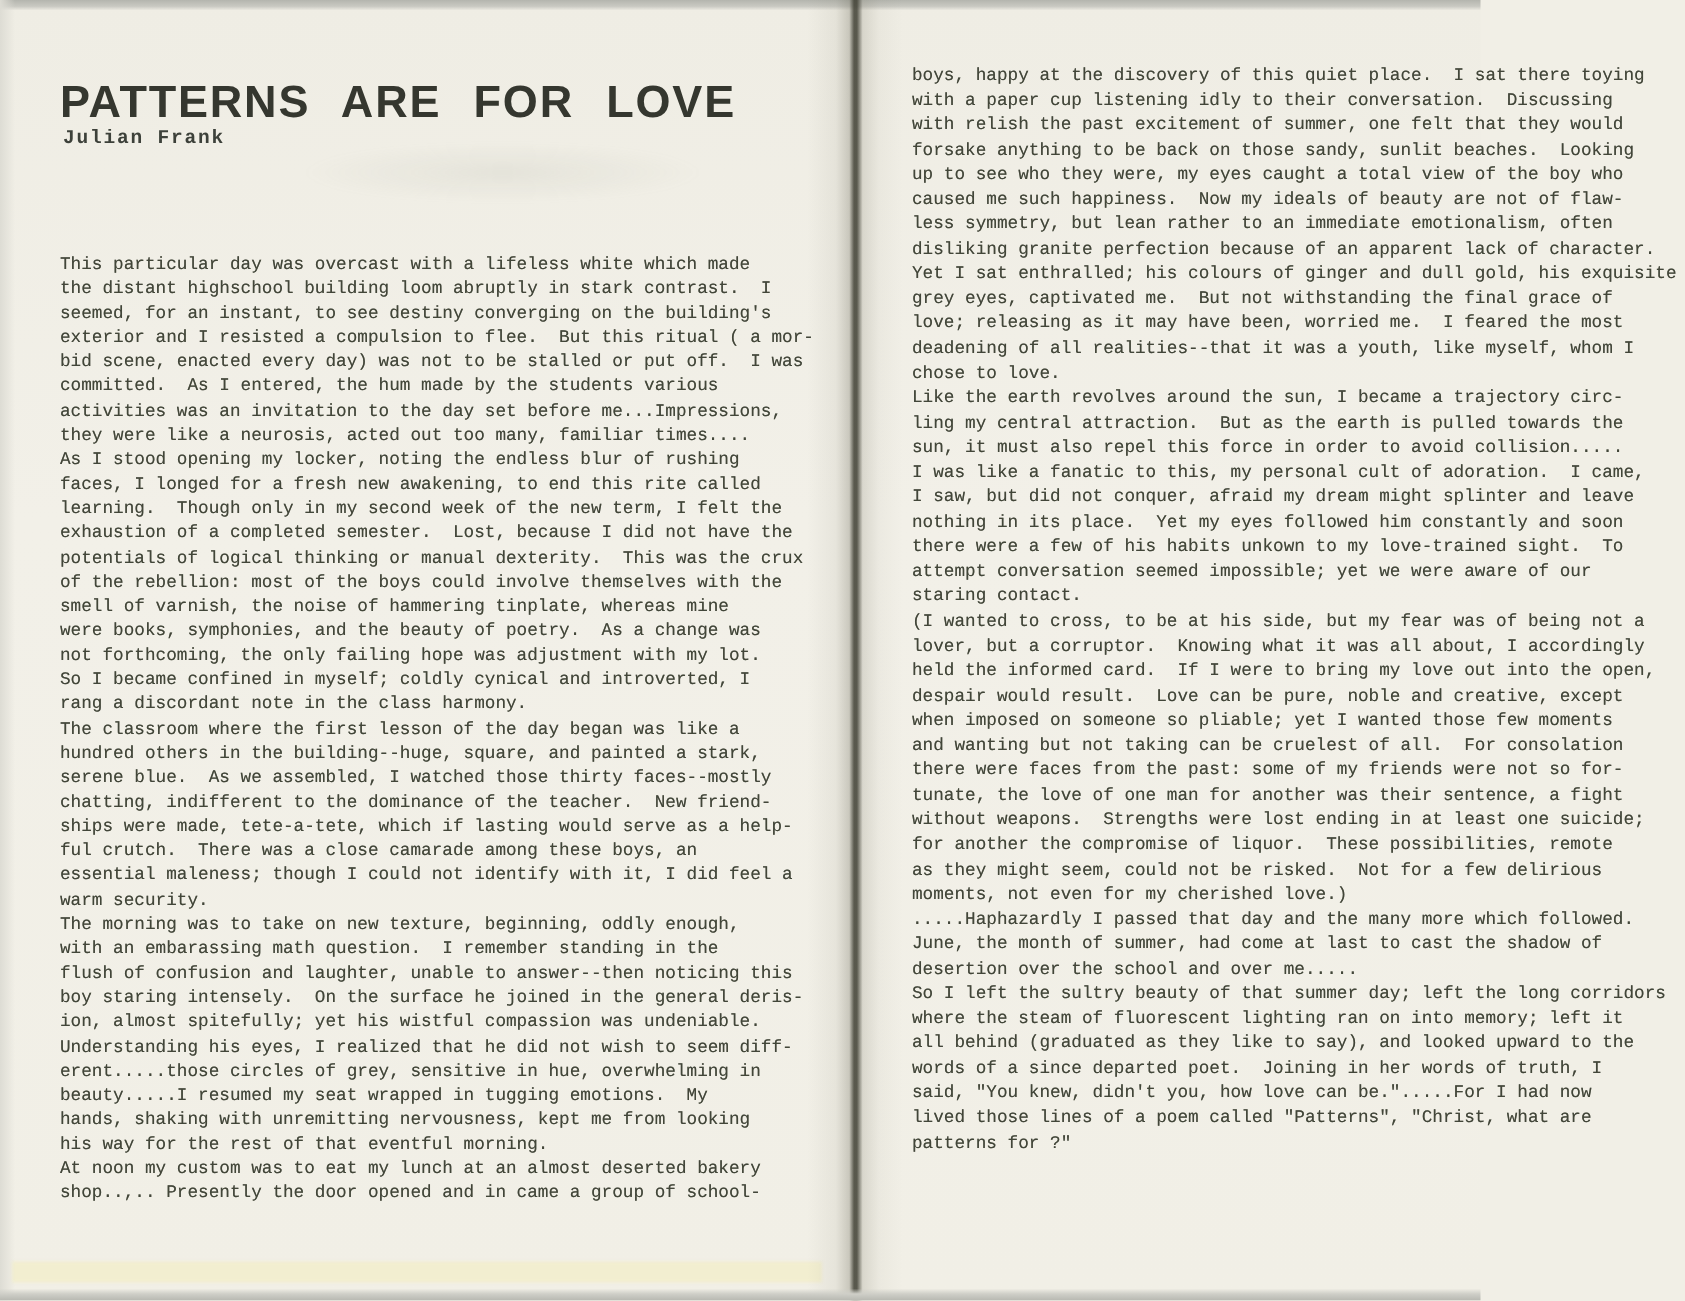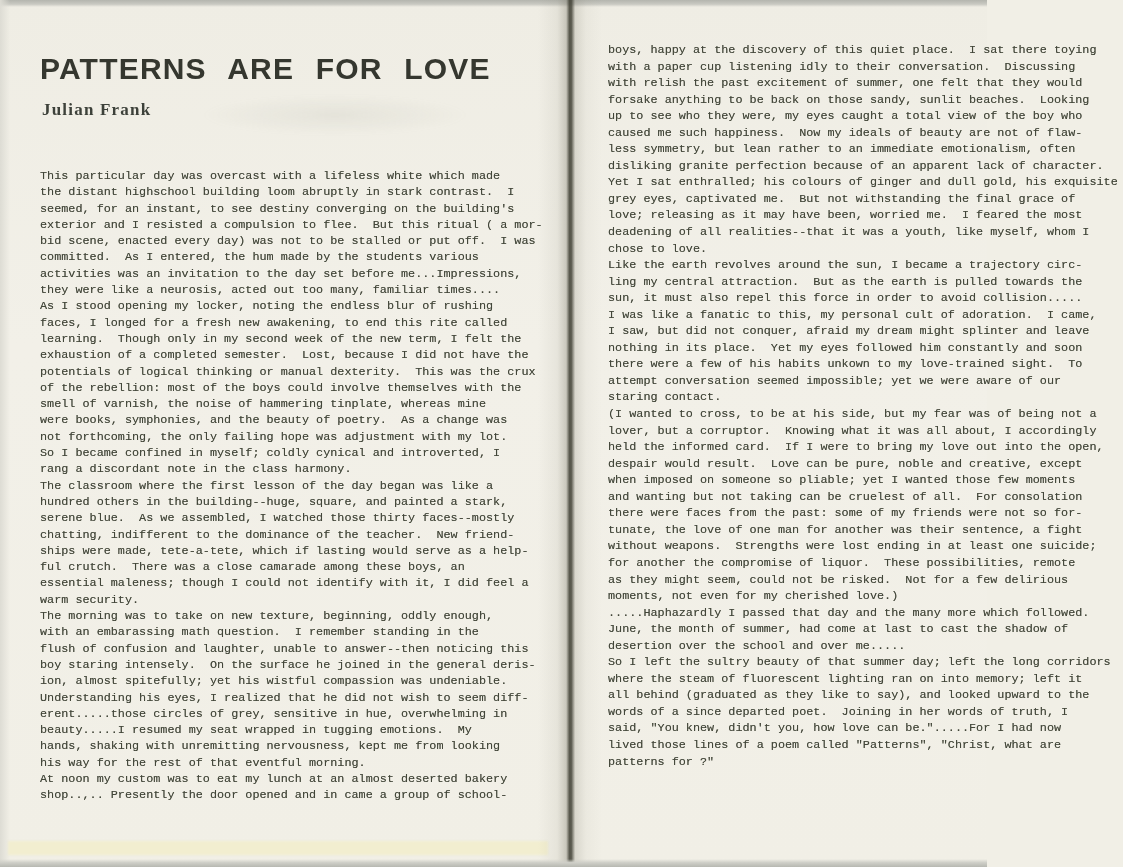--- a/index.html
+++ b/index.html
@@ -64,24 +64,24 @@
     font-family: "Liberation Sans", sans-serif;
     font-weight: bold;
     font-size: 30px;
     letter-spacing: 1.2px;
     word-spacing: 12px;
     color: #35372f;
     white-space: nowrap;
   }
   .author {
     position: absolute;
-    left: 42px; top: 100px;
-    font-family: Liberation Serif, serif;
+    left: 42px; top: 84px;
+    font-family: Liberation Mono, monospace;
     font-weight: bold;
-    font-size: 17px;
+    font-size: 13px;
     letter-spacing: 1.2px;
     color: #3d413a;
   }
   .show-through-smudge {
     position: absolute;
     left: 200px; top: 95px;
     width: 270px; height: 40px;
     background: radial-gradient(ellipse at center, rgba(150,155,140,0.12) 0%, rgba(150,155,140,0) 70%);
     filter: blur(2px);
   }

